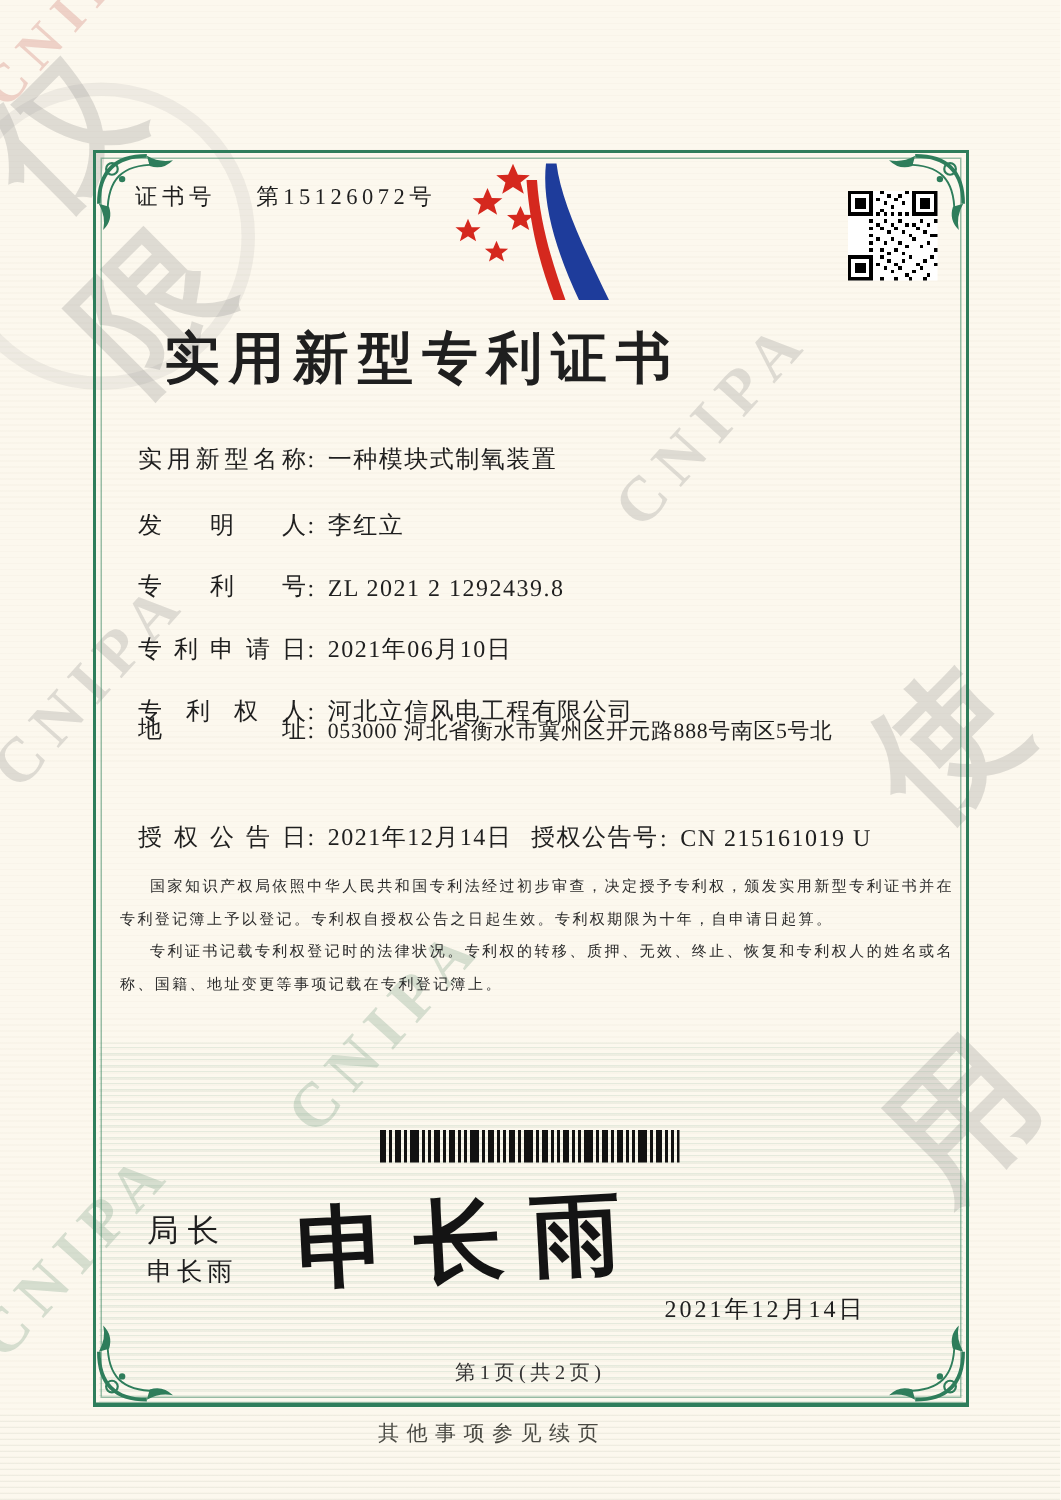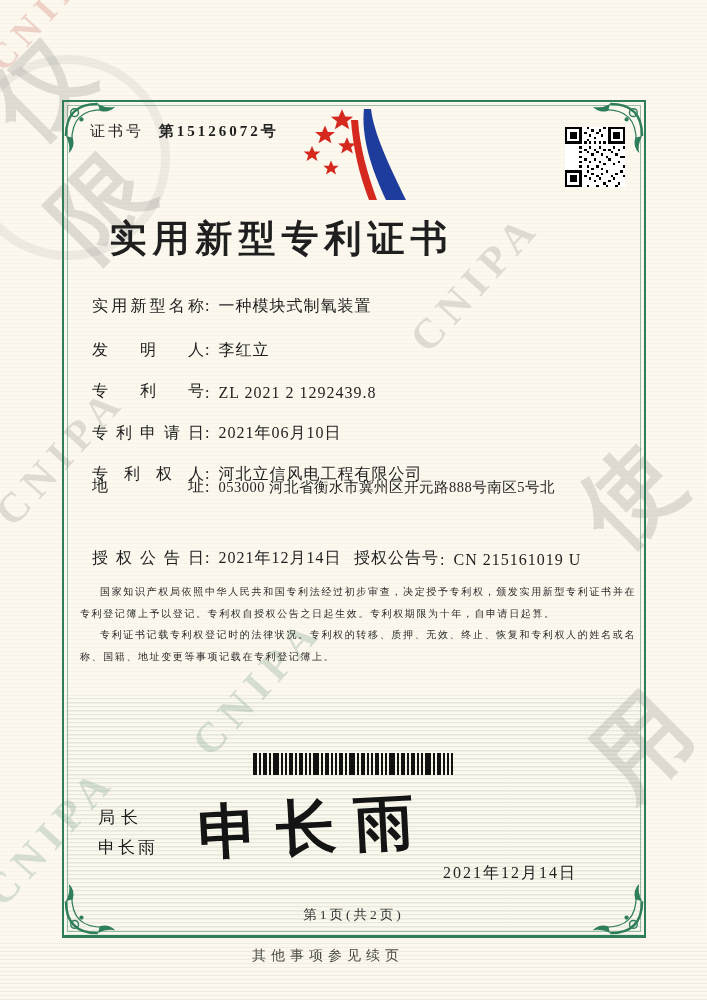--- a/index.html
+++ b/index.html
@@ -55,21 +55,21 @@
   .fpair2 { position:absolute; left:262px; top:0; white-space:nowrap; }
   .fpair2 .flabel { min-width:auto; letter-spacing:1px; }
 
   
   .bodytext { position:absolute; left:80px; top:581px; width:556px; z-index:4;
               font-size:10px; line-height:21.7px; letter-spacing:1.6px; text-align:justify; color:#2b2b2b; }
   .bodytext p { text-indent:2em; }
 
   
   .barcode { position:absolute; left:253px; top:753px; width:200px; height:22px; z-index:4; }
-  .signer-title { position:absolute; left:98px; top:806px; z-index:4; font-size:17px; letter-spacing:6px; }
+  .signer-title { position:absolute; left:98px; top:806px; z-index:4; font-size:21px; letter-spacing:6px; }
   .signer-name  { position:absolute; left:98px; top:836px; z-index:4; font-size:17px; letter-spacing:3px; }
   .signature { position:absolute; left:198px; top:788px; width:220px; z-index:4;
                font-size:60px; font-weight:bold; letter-spacing:18px; white-space:nowrap;
                transform:rotate(-3deg); color:#141414;
                font-family:"Liberation Serif","DejaVu Serif",serif; }
   .issue-date { position:absolute; left:443px; top:863px; z-index:4; font-size:16px; letter-spacing:2px; }
   .pagination { position:absolute; left:0; top:906px; width:707px; text-align:center; z-index:4;
                 font-size:13.5px; letter-spacing:3px; color:#333; }
   .footer-note { position:absolute; left:0; top:947px; width:656px; text-align:center; z-index:4;
                  font-size:14px; letter-spacing:5px; color:#4a4a44; }
@@ -124,21 +124,21 @@
       <path d="M9 42 C9 19 19 9 42 9" fill="none" stroke="#2e7d5b" stroke-width="1.3"></path>
       <path d="M36 3 q9 5 18 3 q-7 7 -16 4 z" fill="#2e7d5b"></path>
       <path d="M3 36 q5 9 3 18 q7 -7 4 -16 z" fill="#2e7d5b"></path>
       <circle cx="12" cy="12" r="4" fill="none" stroke="#2e7d5b" stroke-width="1.5"></circle>
       <circle cx="19" cy="19" r="2.2" fill="#2e7d5b"></circle>
     </svg>
   </div>
 
   <div class="certno">
     <span>证书号</span>
-    <span style="margin-left:8px;font-weight:bold;">第15126072号</span>
+    <span style="margin-left:20px;">第15126072号</span>
   </div>
 
   <svg class="logo" viewBox="0 0 116 94">
     <defs>
       <path id="st" d="M0,-6 L1.8,-1.9 6.2,-1.8 2.8,0.9 4,5.1 0,2.6 -4,5.1 -2.8,0.9 -6.2,-1.8 -1.8,-1.9 Z"></path>
     </defs>
     <path d="M70 1 C67 28 77 60 92 92 L112 92 C95 57 80 26 77 1 Z" fill="#1e3c9b"></path>
     <path d="M57 12 C59 40 65 66 75 92 L83 92 C73 64 66 40 64 12 Z" fill="#d5281e"></path>
     <use href="#st" fill="#d5281e" transform="translate(18,46) scale(1.35)"></use>
     <use href="#st" fill="#d5281e" transform="translate(31,27) scale(1.6)"></use>

